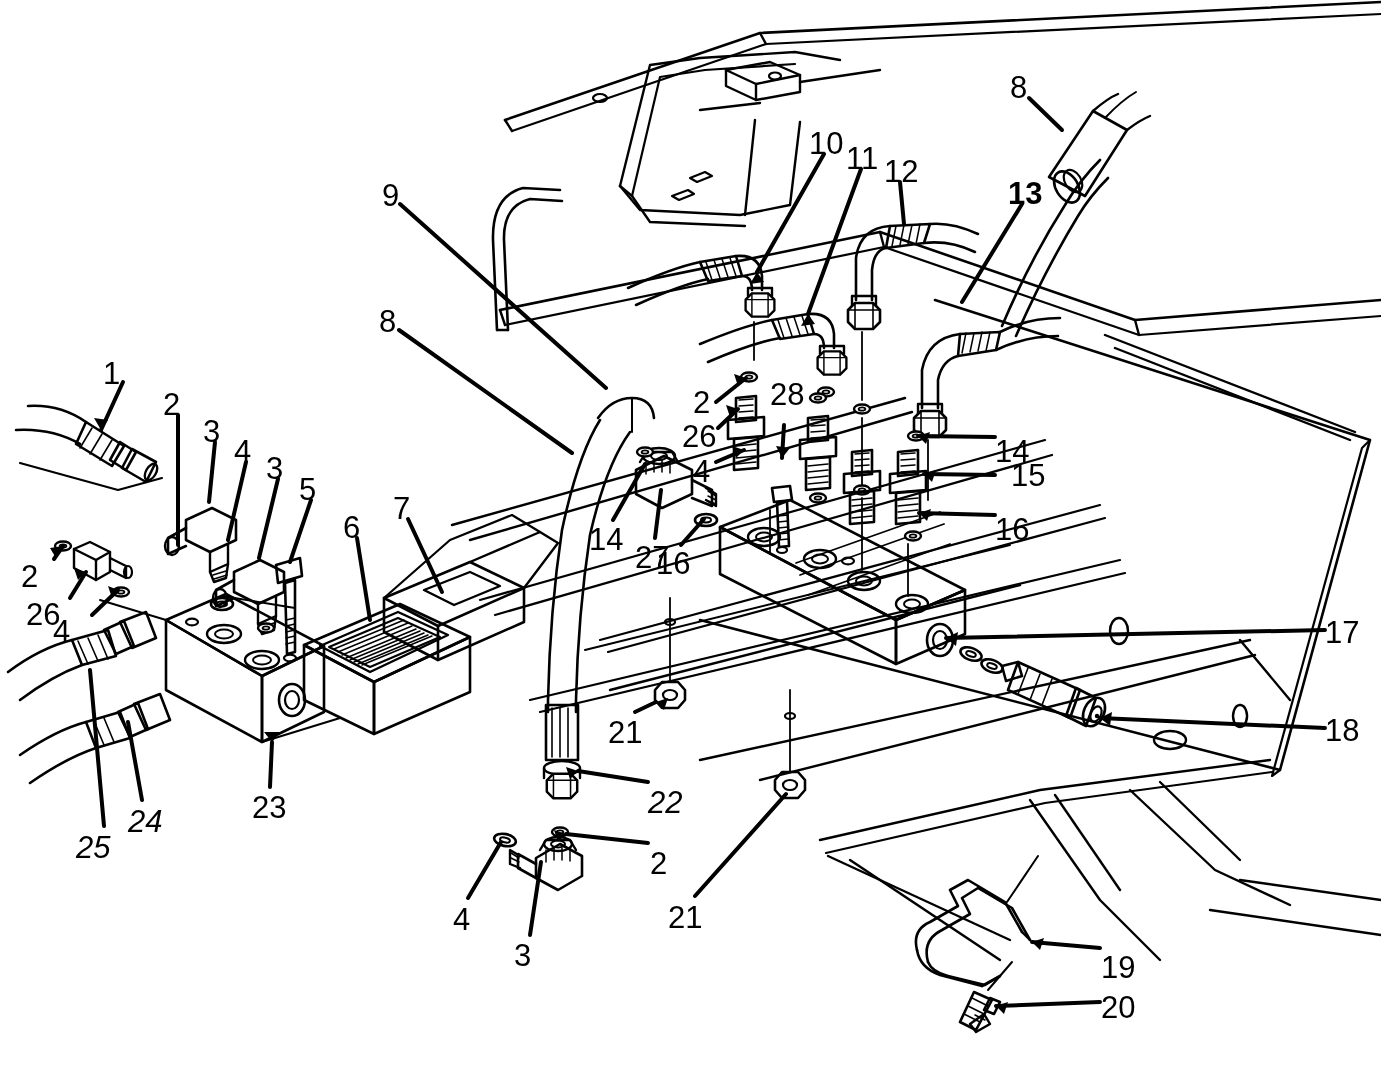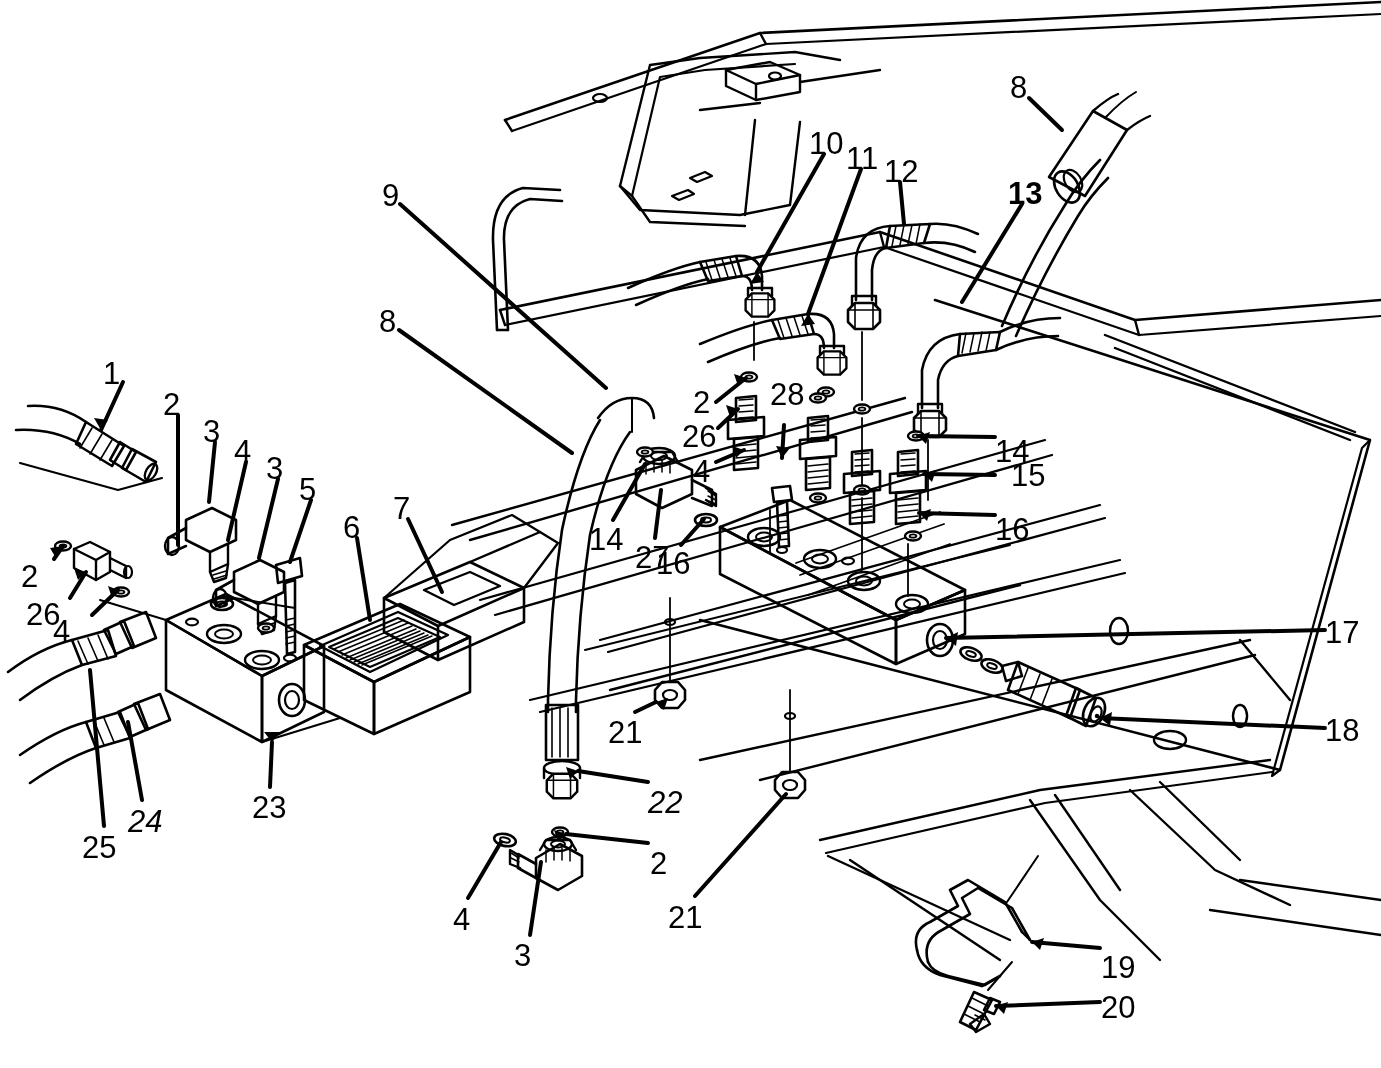--- a/index.html
+++ b/index.html
@@ -546,17 +546,17 @@
   <div class="callout" style="left:1325px; top:617px;">17</div>
   <div class="callout" style="left:1325px; top:715px;">18</div>
   <div class="callout" style="left:608px;  top:717px;">21</div>
   <div class="callout" style="left:648px;  top:787px;font-style:italic;">22</div>
   <div class="callout" style="left:650px;  top:848px;">2</div>
   <div class="callout" style="left:453px;  top:904px;">4</div>
   <div class="callout" style="left:514px;  top:940px;">3</div>
   <div class="callout" style="left:668px;  top:902px;">21</div>
   <div class="callout" style="left:252px;  top:792px;">23</div>
   <div class="callout" style="left:128px;  top:806px;font-style:italic;">24</div>
-  <div class="callout" style="left:82px;   top:832px;">25</div>
+  <div class="callout" style="left:76px;   top:832px;font-style:italic;">25</div>
   <div class="callout" style="left:1101px; top:952px;">19</div>
   <div class="callout" style="left:1101px; top:992px;">20</div>
 
 </div>
 
 </body></html>

